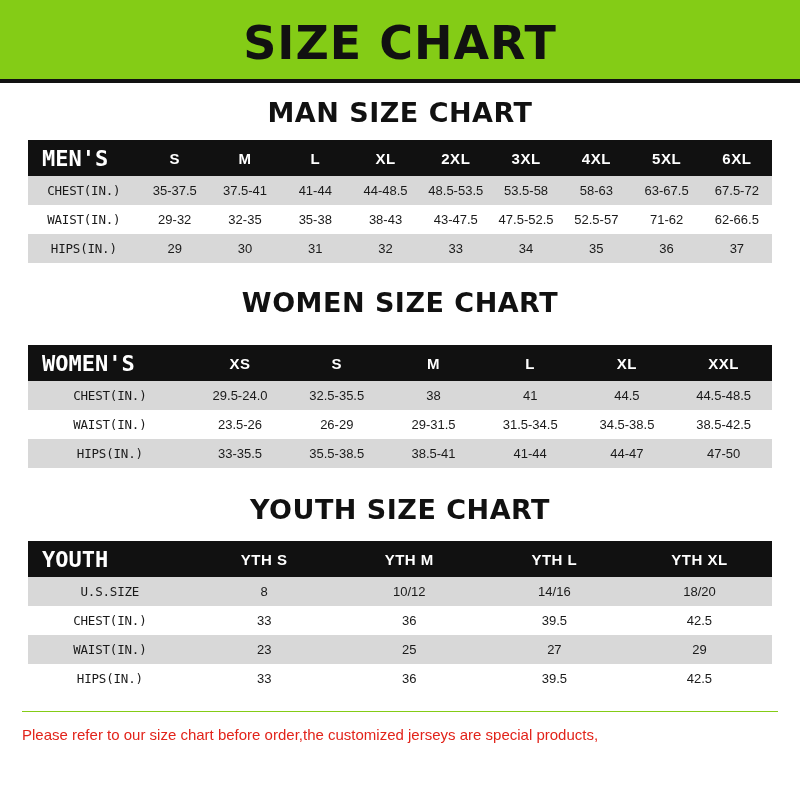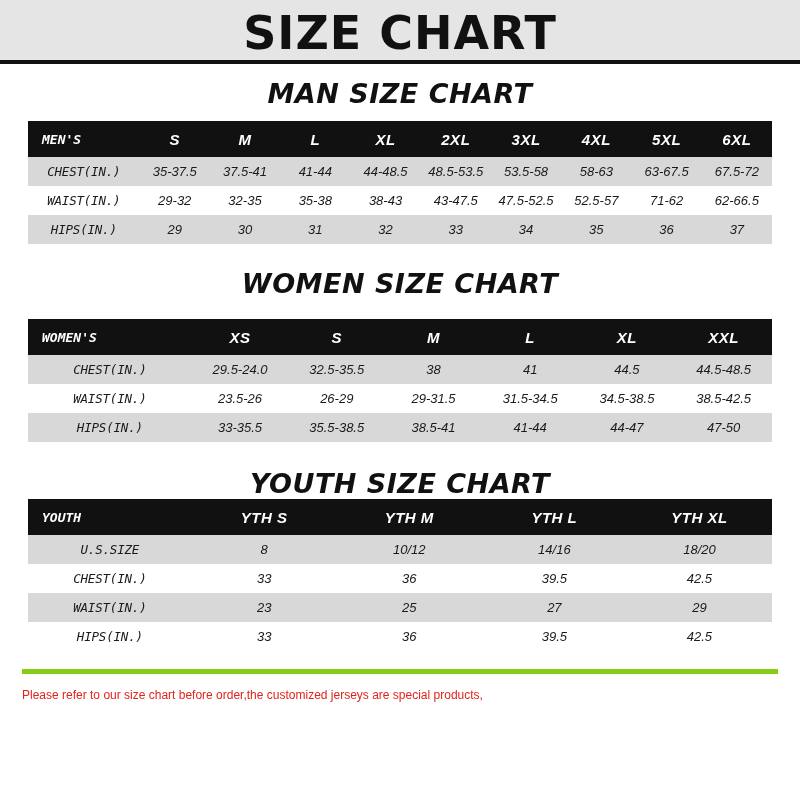--- a/index.html
+++ b/index.html
@@ -16,22 +16,22 @@
   .page {
     position: relative;
     width: 800px;
     height: 800px;
     background: #ffffff;
     box-sizing: border-box;
   }
   
   .banner {
     position: relative;
-    height: 64px;
-    background: #e5e5e5;
+    height: 83px;
+    background: #84cc16;
     display: flex;
     align-items: center;
     justify-content: center;
   }
   .banner-title {
     font-family: "DejaVu Sans", sans-serif;
     font-weight: bold;
     font-size: 46px;
     letter-spacing: 1px;
     color: #111111;
@@ -42,35 +42,34 @@
     content: "";
     position: absolute;
     left: 0; right: 0; bottom: 0;
     height: 4px;
     background: #111111;
   }
 
   .content {
     padding: 0 28px;
     box-sizing: border-box;
-    font-style: italic;
   }
 
   
   .section-title {
     text-align: center;
     font-family: "DejaVu Sans", sans-serif;
     font-weight: bold;
     font-size: 27px;
     color: #111111;
     letter-spacing: 0.5px;
   }
   .t-men   { margin: 14px 0 12px; }
-  .t-women { margin: 24px 0 20px; }
-  .t-youth { margin: 26px 0 0; }
+  .t-women { margin: 24px 0 27px; }
+  .t-youth { margin: 26px 0 16px; }
 
   
   table.size {
     width: 100%;
     border-collapse: collapse;
     table-layout: fixed;
     font-family: "Liberation Sans", sans-serif;
   }
   table.size th, table.size td {
     text-align: center;
@@ -87,21 +86,21 @@
     color: #ffffff;
     font-size: 15px;
     font-weight: bold;
     height: 36px;
     letter-spacing: 0.5px;
   }
   table.size thead th.rowhead {
     text-align: left;
     padding-left: 14px;
     font-family: "DejaVu Sans Mono", monospace;
-    font-size: 13px;
+    font-size: 22px;
     letter-spacing: 0px;
   }
   table.size tbody td.rowhead {
     font-family: "DejaVu Sans Mono", monospace;
     font-size: 12.5px;
     letter-spacing: -0.2px;
     text-align: center;
     margin-left: 12px;
   }
   table.size tbody tr.alt td {
@@ -114,24 +113,24 @@
   
   .men col.c0 { width: 15%; }
   
   .women col.c0 { width: 22%; }
   
   .youth col.c0 { width: 22%; }
 
   
   .note {
     margin: 18px 22px 0 22px;
-    border-top: 5px solid #84cc16;
+    border-top: 1px solid #84cc16;
     padding-top: 12px;
     color: #e2231a;
-    font-size: 12px;
+    font-size: 15px;
     line-height: 1.5;
     font-family: "Liberation Sans", sans-serif;
     text-align: left;
   }
   .note div { white-space: nowrap; }
 </style>
 </head>
 <body>
 
 <div class="page">

